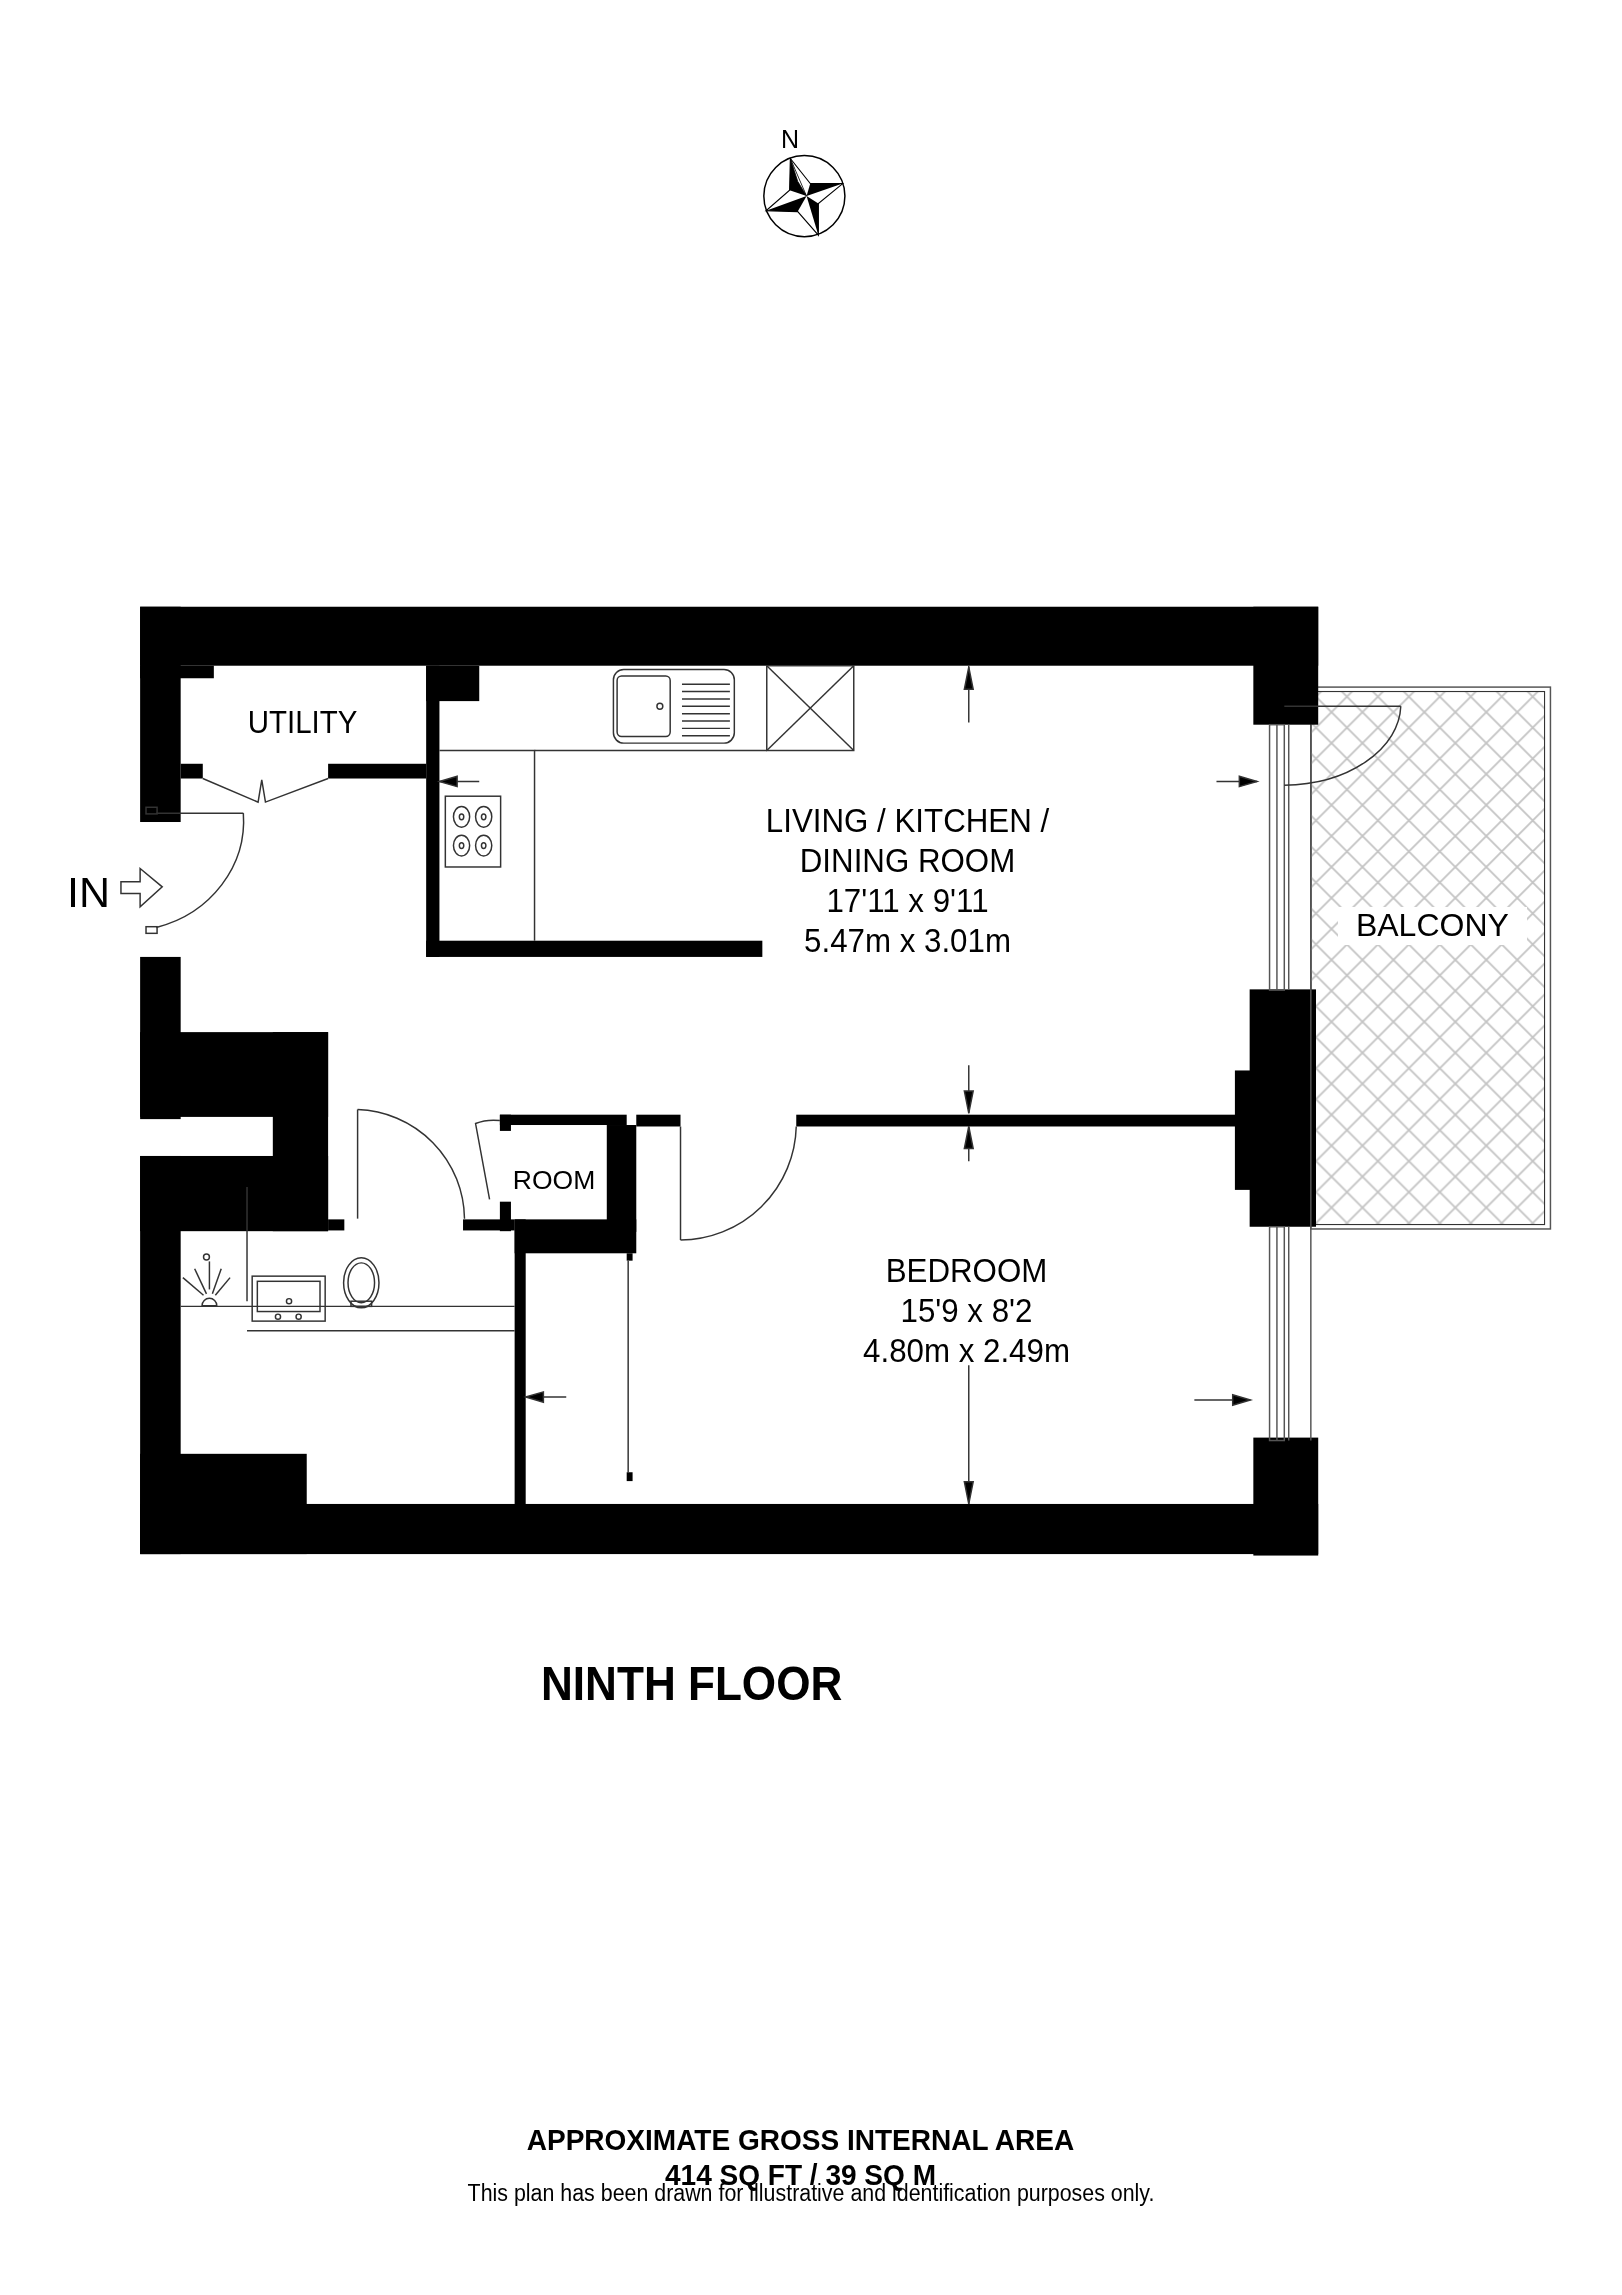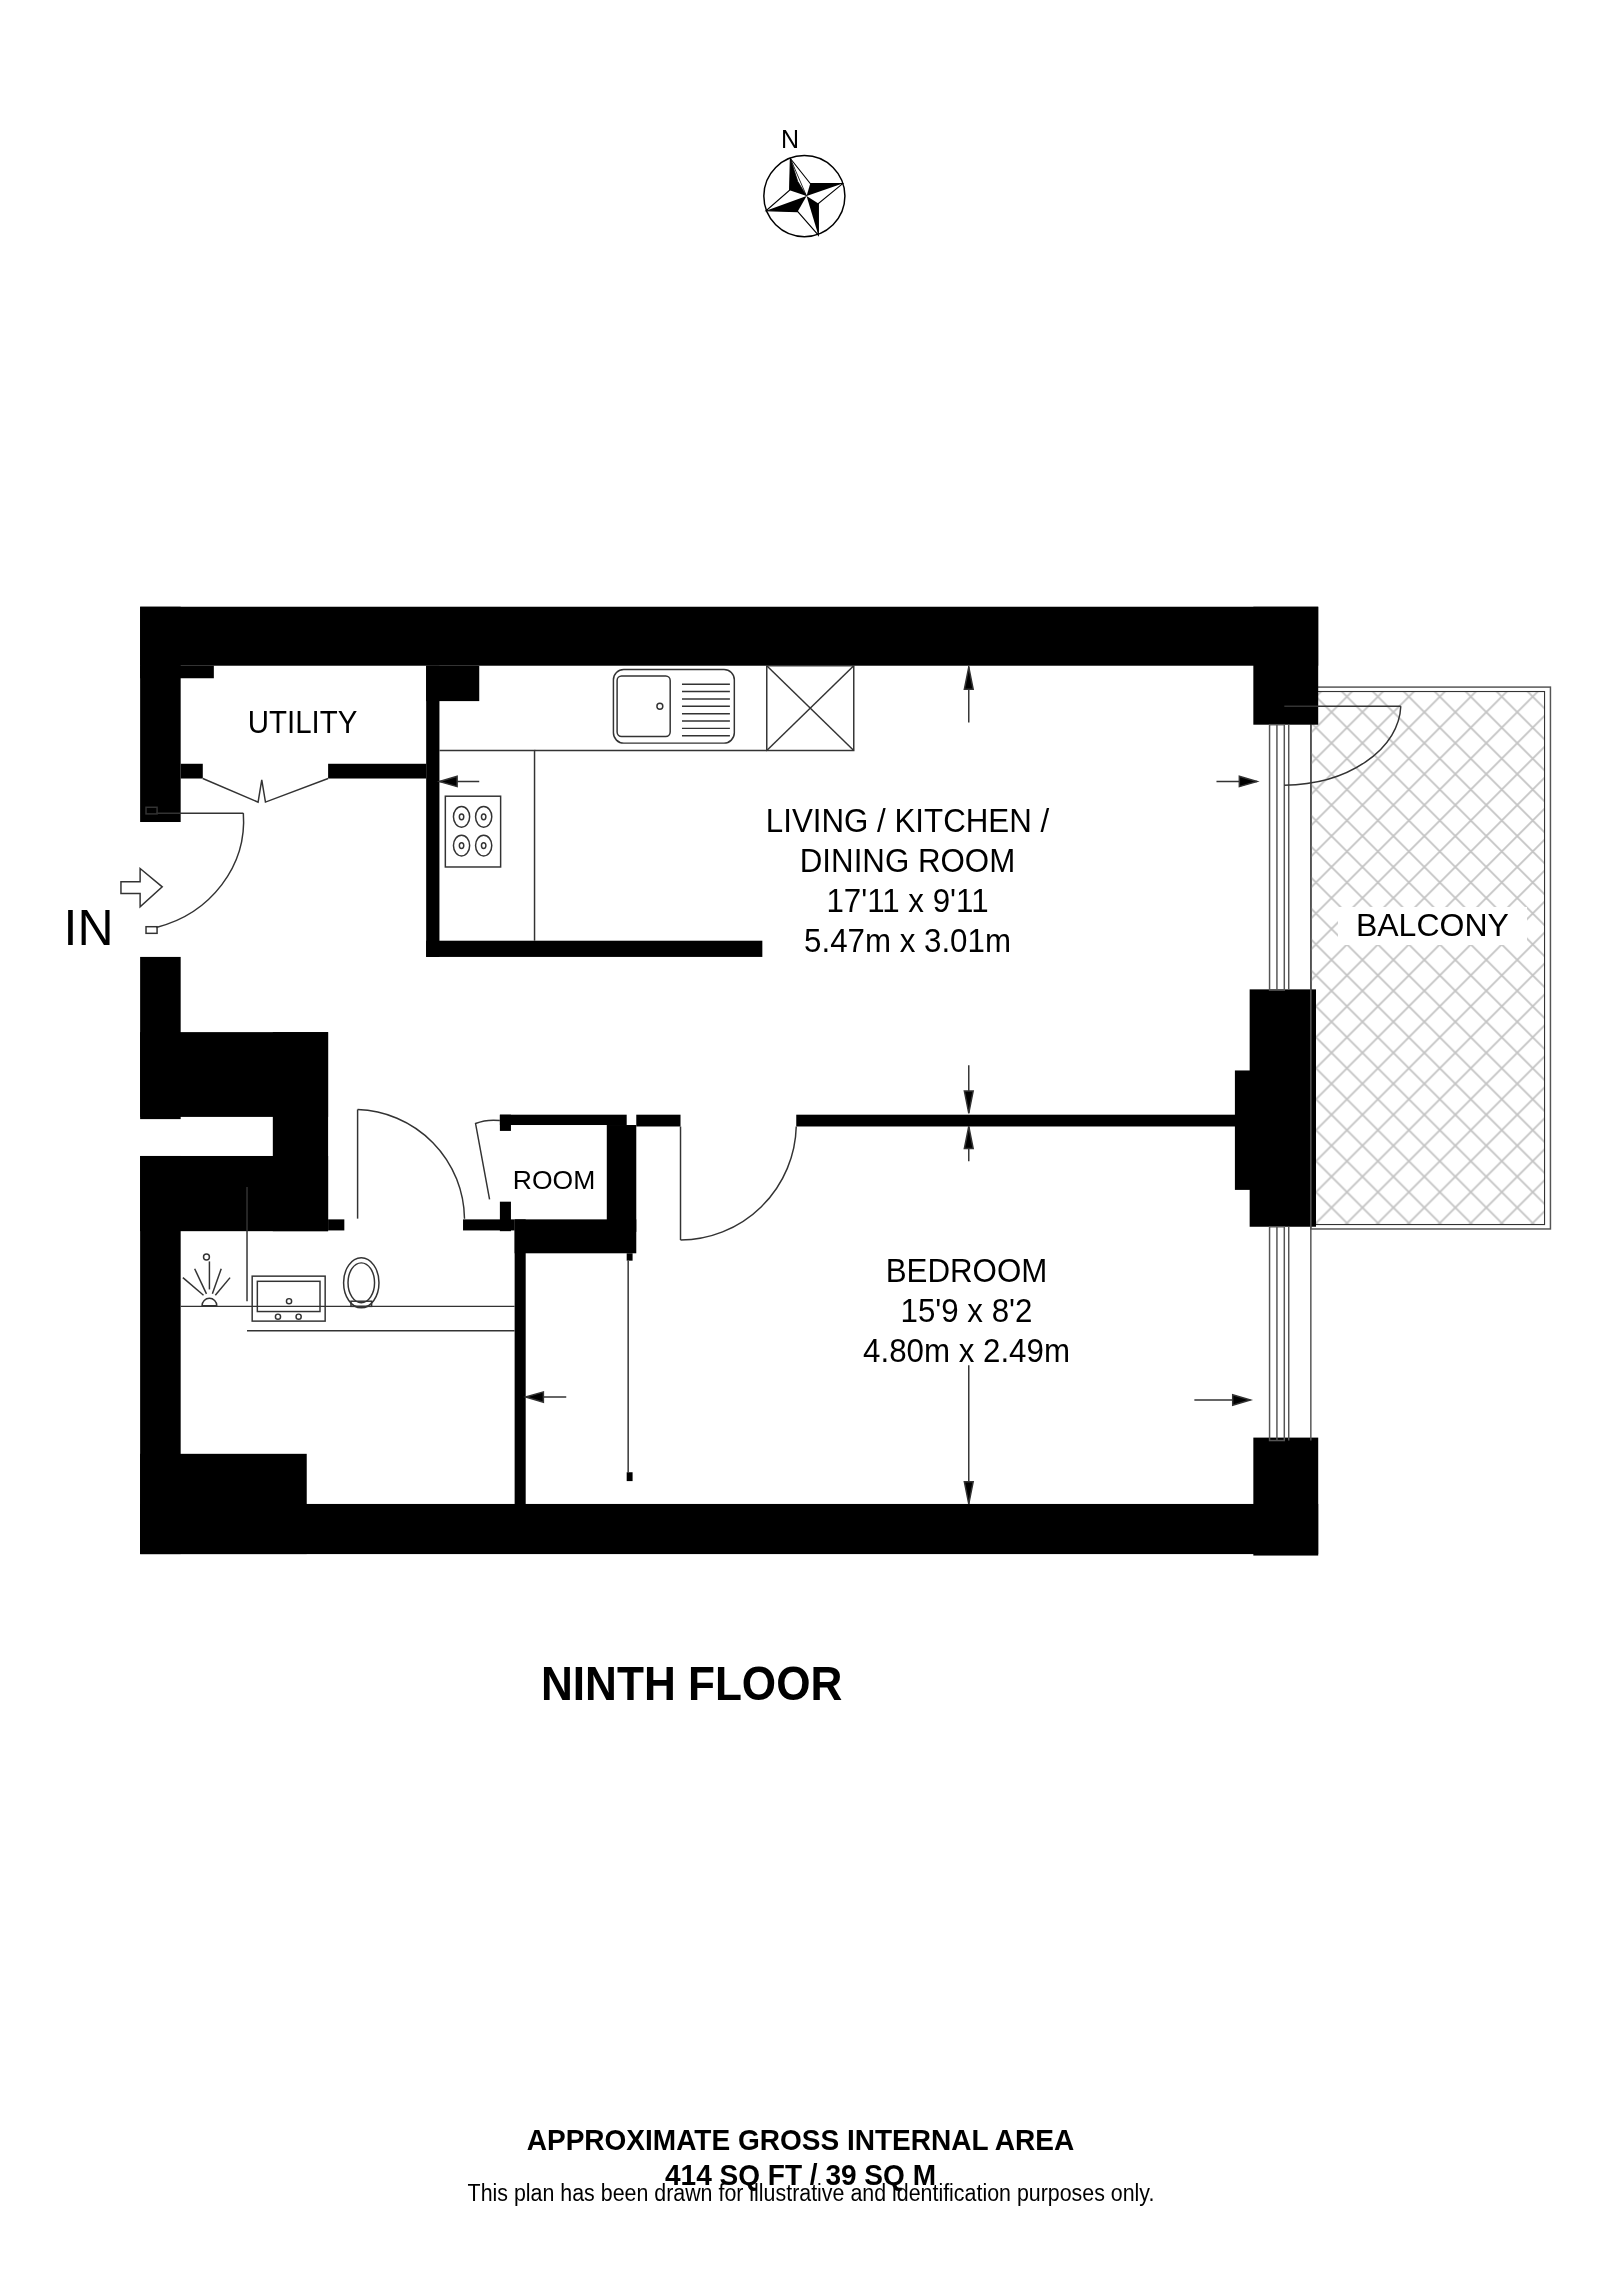--- a/index.html
+++ b/index.html
@@ -3,21 +3,21 @@
 <meta charset="utf-8">
 <style>
   html, body { margin: 0; padding: 0; background: #ffffff; }
   body { width: 1622px; height: 2295px; position: relative; overflow: hidden; font-family: "Liberation Sans", sans-serif; color: #000; }
   .abs { position: absolute; }
   svg.plan { position: absolute; left: 0; top: 0; width: 1622px; height: 2295px; }
   .label { position: absolute; text-align: center; line-height: 1.18; white-space: nowrap; font-family: "Liberation Sans", sans-serif; }
   .room-lg { font-size: 34px; transform: scaleX(0.92); transform-origin: center; }
   .room-sm { font-size: 26.5px; }
   .balcony-lbl { font-size: 32px; background: #fff; padding: 0 5.9px; }
-  .in-lbl { font-size: 50px; margin-top: 32px; }
+  .in-lbl { font-size: 43px; }
   .north { font-size: 25px; }
   .floor-title { font-size: 49px; font-weight: bold; transform: scaleX(0.9); transform-origin: left; }
   .area { font-size: 29.5px; font-weight: bold; line-height: 1.2; transform: scaleX(0.95); }
   .disclaimer { font-size: 23px; transform: scaleX(0.93); }
 </style>
 </head>
 <body>
 
 <svg class="plan" viewBox="0 0 2200 3113" xmlns="http://www.w3.org/2000/svg">
   <defs>

